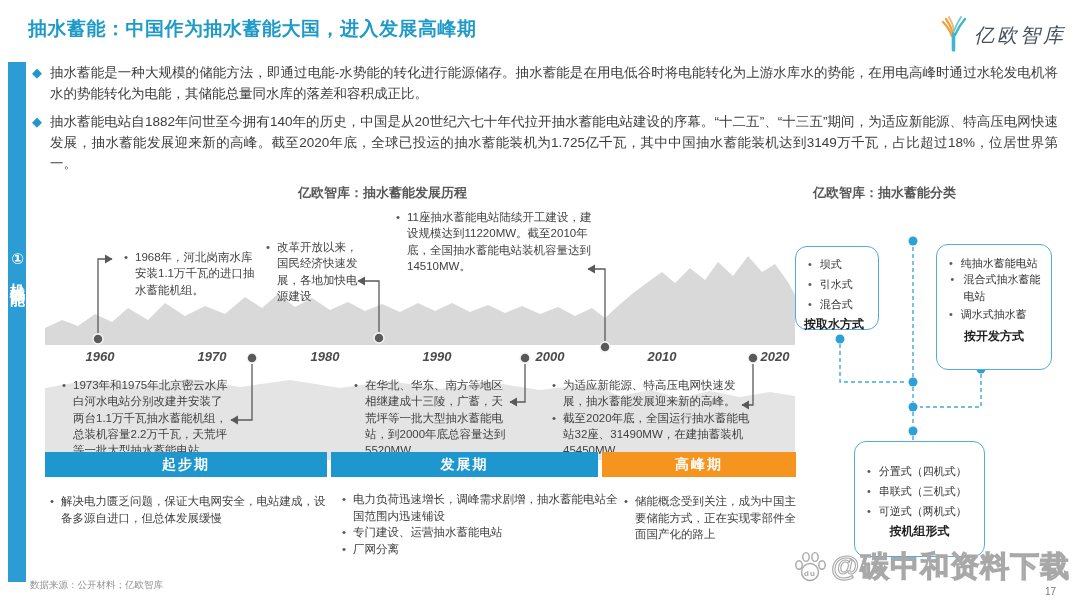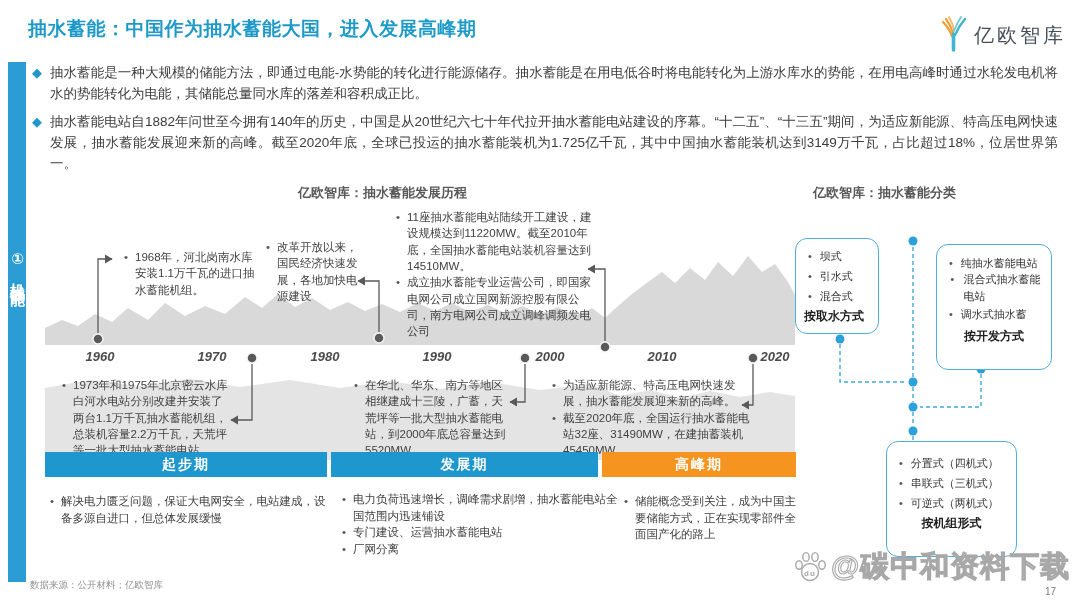--- a/index.html
+++ b/index.html
@@ -1,21 +1,21 @@
 <!DOCTYPE html>
 <html><head>
 <meta charset="utf-8">
 <style>
   html,body{margin:0;padding:0;background:#fff;}
   body{font-family:"Liberation Sans","DejaVu Sans",sans-serif;}
   #slide{position:relative;width:1080px;height:607px;background:#fff;overflow:hidden;}
 
   
   .title{position:absolute;left:28px;top:16px;font-size:19px;font-weight:bold;color:#1E9AC8;letter-spacing:.5px;}
-  .logo{position:absolute;left:936px;top:13px;display:flex;align-items:center;}
+  .logo{position:absolute;left:936px;top:13px;display:flex;align-items:center;font-style:italic;}
   .logo-text{font-size:20px;color:#45505C;letter-spacing:3px;margin-left:2px;}
 
   
   .intro{position:absolute;left:32px;top:63px;width:1026px;}
   .intro-item{display:flex;margin-bottom:7px;}
   .diamond{color:#2196CE;font-size:13px;line-height:1.5;margin-right:8px;flex:0 0 auto;}
   .intro-text{font-size:13.5px;line-height:1.55;color:#3C3C3C;text-align:justify;}
 
   
   .sidebar{position:absolute;left:8px;top:62px;width:18px;height:520px;background:#2B9CD4;display:flex;justify-content:center;}
@@ -158,23 +158,20 @@
   </div>
   <div class="callout" style="left:264px;top:239px;width:96px;">
     <div class="ci">
         <span>改革开放以来，国民经济快速发展，各地加快电源建设</span>
       </div>
   </div>
   <div class="callout" style="left:394px;top:209px;width:198px;">
     <div class="ci">
         <span>11座抽水蓄能电站陆续开工建设，建设规模达到11220MW。截至2010年底，全国抽水蓄能电站装机容量达到14510MW。</span>
       </div>
-    <div class="ci">
-        <span>成立抽水蓄能专业运营公司，即国家电网公司成立国网新源控股有限公司，南方电网公司成立调峰调频发电公司</span>
-      </div>
   </div>
   <div class="callout" style="left:60px;top:377px;width:170px;">
     <div class="ci">
         <span>1973年和1975年北京密云水库白河水电站分别改建并安装了两台1.1万千瓦抽水蓄能机组，总装机容量2.2万千瓦，天荒坪等一批大型抽水蓄能电站。</span>
       </div>
   </div>
   <div class="callout" style="left:352px;top:377px;width:162px;">
     <div class="ci">
         <span>在华北、华东、南方等地区相继建成十三陵，广蓄，天荒坪等一批大型抽水蓄能电站，到2000年底总容量达到5520MW。</span>
       </div>
@@ -213,21 +210,21 @@
     <div class="ci">
         <span>厂网分离</span>
       </div>
   </div>
   <div class="phase-list" style="left:622px;top:493px;width:178px;">
     <div class="ci">
         <span>储能概念受到关注，成为中国主要储能方式，正在实现零部件全面国产化的路上</span>
       </div>
   </div>
 
-  <div class="class-box" style="left:795px;top:238px;width:84px;height:96px;">
+  <div class="class-box" style="left:795px;top:246px;width:84px;height:84px;">
     <div class="class-item">
         <span>坝式</span>
       </div>
     <div class="class-item">
         <span>引水式</span>
       </div>
     <div class="class-item">
         <span>混合式</span>
       </div>
     <div class="class-label" style="margin:2px 0 0 4px;">按取水方式</div>
@@ -239,21 +236,21 @@
       </div>
     <div class="class-item" style="line-height:1.55;font-family:Liberation Mono, monospace;">
         <span>混合式抽水蓄能电站</span>
       </div>
     <div class="class-item" style="line-height:1.55;">
         <span>调水式抽水蓄</span>
       </div>
     <div class="class-label" style="margin-top:5px;text-align:center;">按开发方式</div>
   </div>
 
-  <div class="class-box" style="left:886px;top:441px;width:131px;height:116px;padding-top:12px;">
+  <div class="class-box" style="left:854px;top:441px;width:131px;height:116px;padding-top:20px;">
     <div class="class-item">
         <span>分置式（四机式）</span>
       </div>
     <div class="class-item">
         <span>串联式（三机式）</span>
       </div>
     <div class="class-item">
         <span>可逆式（两机式）</span>
       </div>
     <div class="class-label" style="margin-top:2px;text-align:center;">按机组形式</div>

